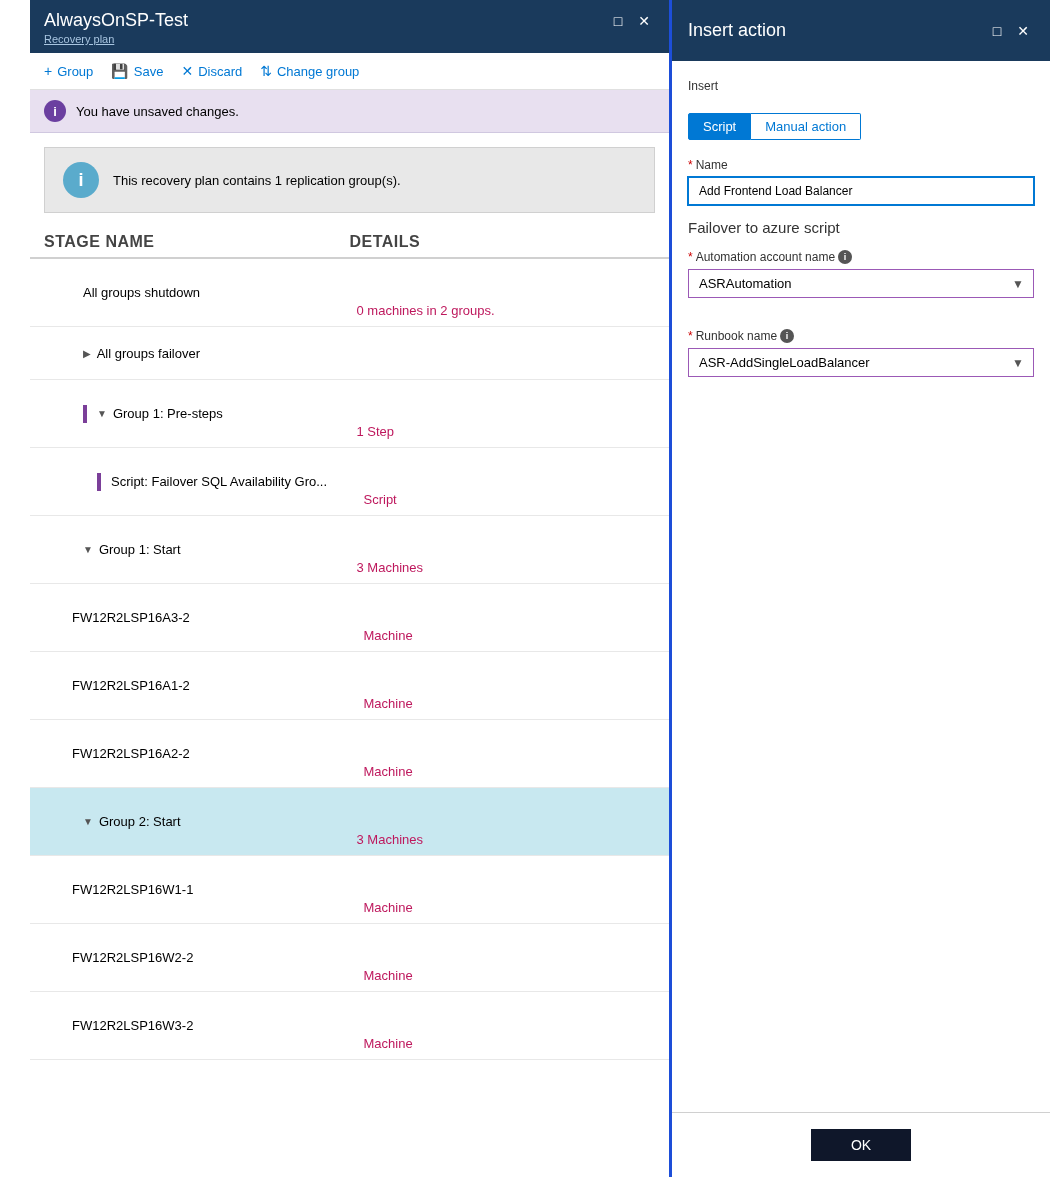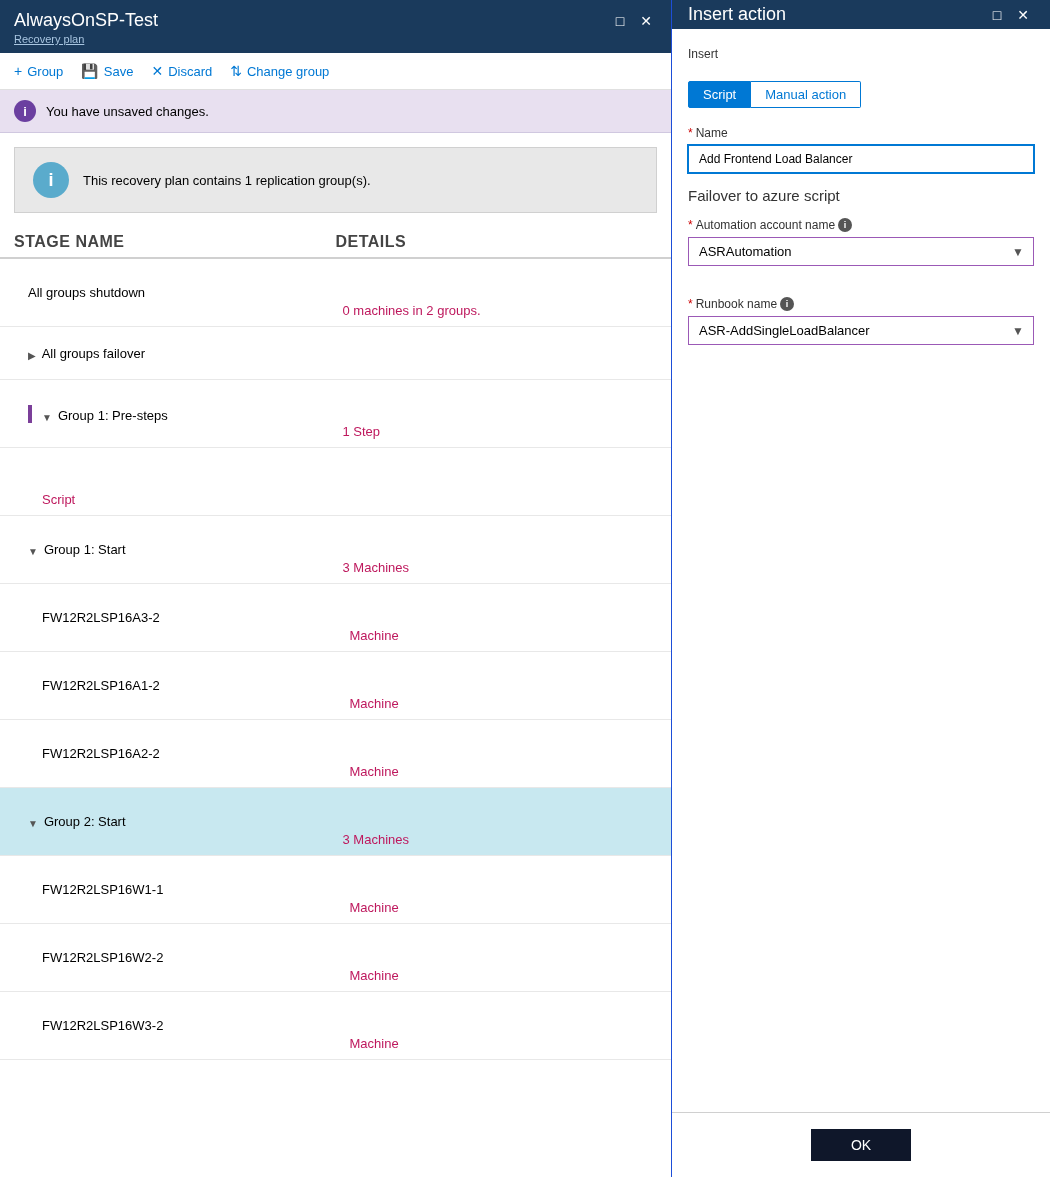--- a/index.html
+++ b/index.html
@@ -3,23 +3,24 @@
   <meta charset="utf-8">
   <style>
     * { box-sizing: border-box; margin: 0; padding: 0; }
     body { font-family: 'Segoe UI', Arial, sans-serif; font-size: 13px; background: #f0f0f0; display: flex; width: 1050px; height: 1177px; overflow: hidden; }
 
     
     .left-panel {
       width: 672px;
       height: 100%;
       background: #fff;
-      border-right: 1px solid #1d4ed8;
+      border-right: 3px solid #1d4ed8;
       display: flex;
       flex-direction: column;
+      padding-left: 30px;
     }
 
     .left-header {
       background: #1a3a5c;
       color: #fff;
       padding: 10px 14px 8px 14px;
       display: flex;
       justify-content: space-between;
       align-items: flex-start;
     }
@@ -100,21 +101,21 @@
       grid-template-columns: 1fr 1fr;
       padding: 8px 14px;
       border-bottom: 1px solid #e8e8e8;
       align-items: center;
     }
 
     .table-row.selected {
       background: #c8e8f0;
     }
 
-    .table-row .stage-name { display: flex; align-items: flex-end; gap: 6px; }
+    .table-row .stage-name { display: flex; align-items: center; gap: 6px; margin-left: 25px; }
 
     .indent-1 { padding-left: 28px; }
     .indent-2 { padding-left: 42px; }
 
     .group-bar {
       width: 4px; height: 18px; background: #7b3f99; display: inline-block; flex-shrink: 0;
     }
 
     .chevron { font-size: 10px; color: #555; }
 
@@ -125,21 +126,21 @@
       width: 378px;
       height: 100%;
       background: #fff;
       display: flex;
       flex-direction: column;
     }
 
     .right-header {
       background: #1a3a5c;
       color: #fff;
-      padding: 4px 16px;
+      padding: 20px 16px;
       display: flex;
       justify-content: space-between;
       align-items: center;
       font-size: 18px;
       font-weight: 400;
     }
 
     .right-header-controls { display: flex; gap: 6px; }
 
     .right-content { padding: 18px 16px; flex: 1; overflow-y: auto; }
@@ -311,20 +312,24 @@
     <div class="table-row indent-1">
       <div class="stage-name">
         <span class="group-bar"></span>
         <span class="chevron" style="margin-left:4px;">▼</span>
         <span>Group 1: Pre-steps</span>
       </div>
       <span class="details-text">1 Step</span>
     </div>
 
     <div class="table-row indent-2">
+      <div class="stage-name">
+        <span class="group-bar"></span>
+        <span style="margin-left:4px;">Script: Failover SQL Availability Gro...</span>
+      </div>
       <span class="details-text">Script</span>
     </div>
 
     <div class="table-row indent-1">
       <div class="stage-name">
         <span class="chevron">▼</span>
         <span>Group 1: Start</span>
       </div>
       <span class="details-text">3 Machines</span>
     </div>

